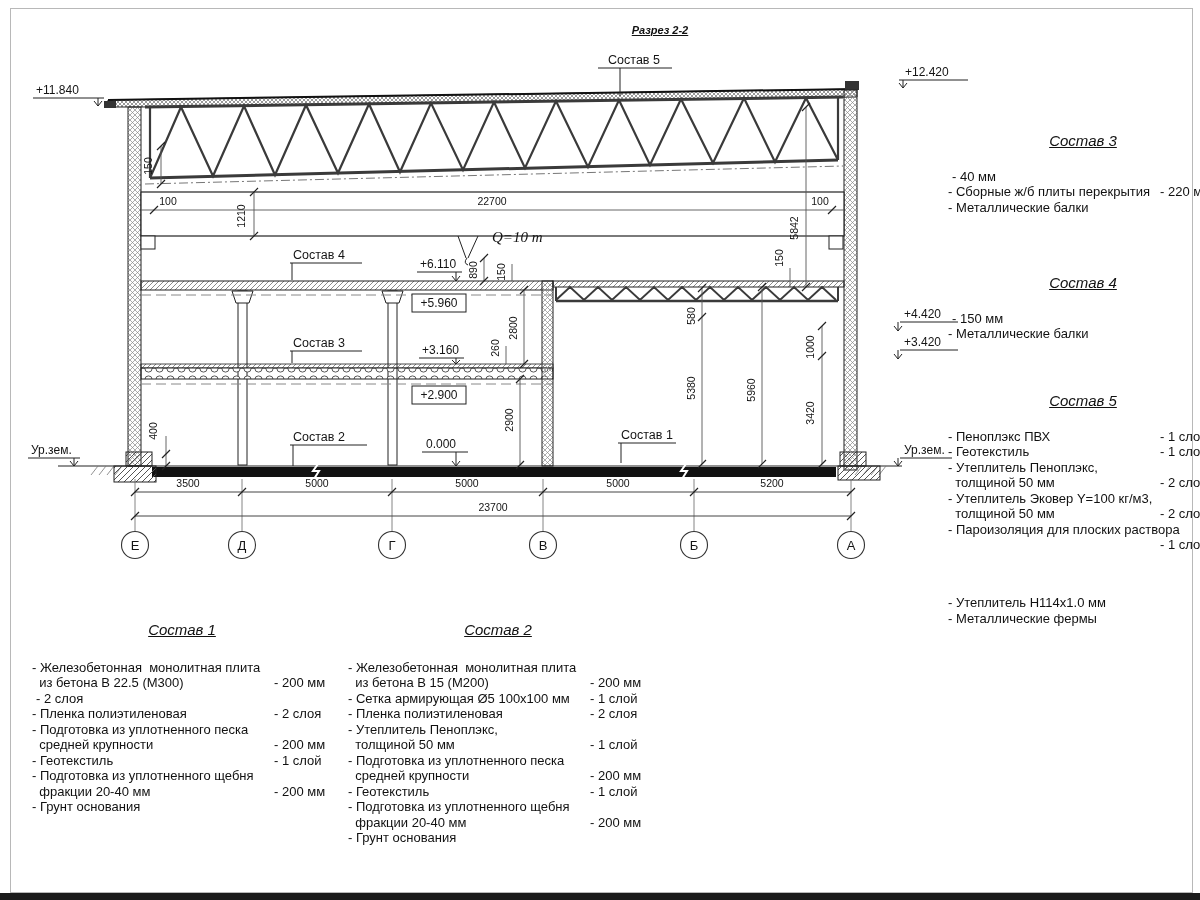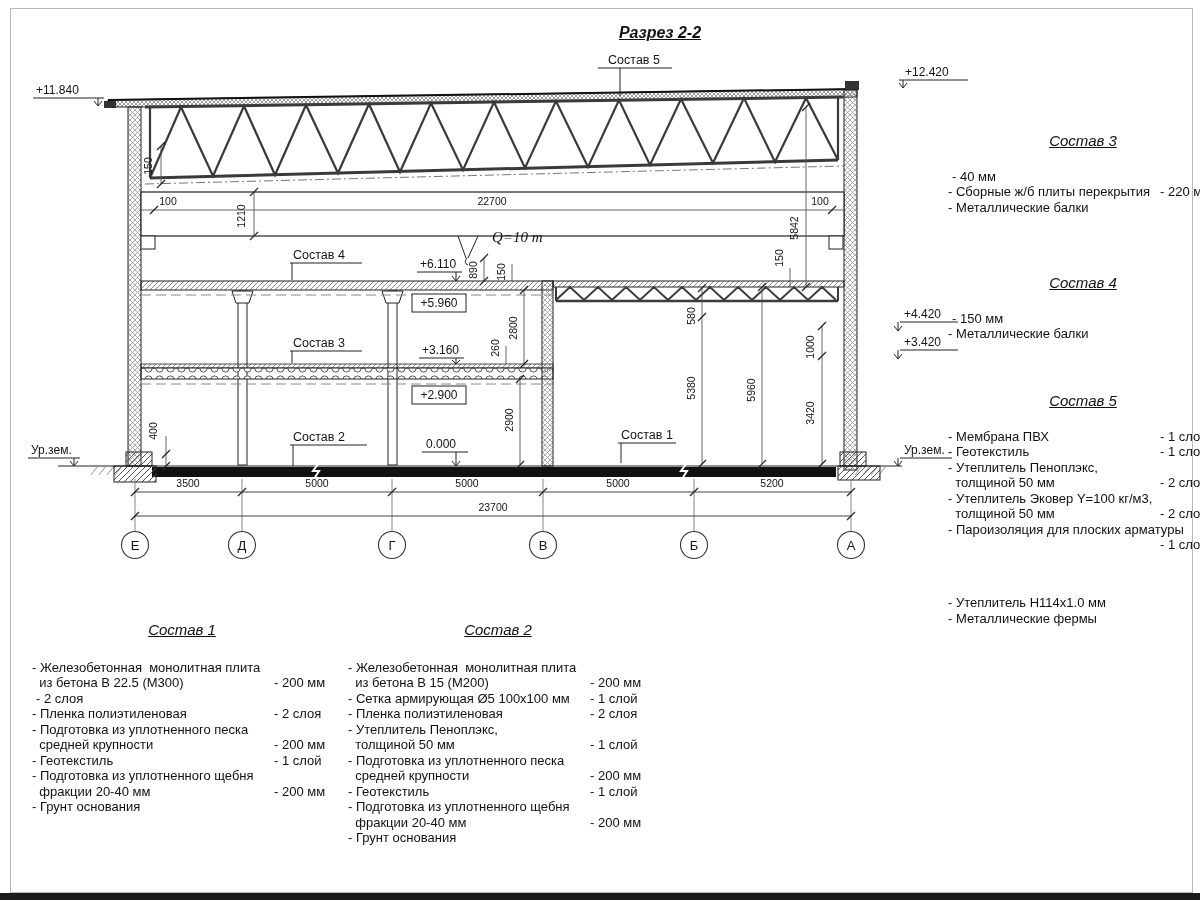--- a/index.html
+++ b/index.html
@@ -2,21 +2,21 @@
 <html><head>
 <meta charset="utf-8">
 <style>
   html,body{margin:0;padding:0;}
   body{width:1200px;height:900px;position:relative;overflow:hidden;background:#fff;
        font-family:"Liberation Sans",sans-serif;color:#111;}
   .page-frame{position:absolute;left:10px;top:8px;width:1181px;height:883px;
        border:1px solid #b8b8b8;pointer-events:none;}
   .bottom-bar{position:absolute;left:0;bottom:0;width:1200px;height:7px;background:#1b1b1b;}
   .drawing-title{position:absolute;left:560px;top:24px;width:200px;text-align:center;
-       font-style:italic;font-weight:600;font-size:16px;text-decoration:underline;}
+       font-style:italic;font-weight:600;font-size:11px;text-decoration:underline;}
   svg{position:absolute;left:0;top:0;}
   svg text{font-family:"Liberation Sans",sans-serif;fill:#141414;}
   .dim{font-size:10.5px;}
   .lvl{font-size:12px;}
   .ldr{font-size:12.5px;}
   .crane-t{font-family:"Liberation Serif",serif;font-style:italic;font-size:15px;}
   .axis-t{font-size:13px;}
   .comp{position:absolute;font-size:13px;line-height:15.5px;}
   .comp h3{margin:0 0 22px 0;font-size:15px;font-weight:400;font-style:italic;
        text-align:center;text-decoration:underline;}
@@ -304,39 +304,39 @@
     </div>
   <div class="row">
       <div class="t">- Металлические балки</div>
       <div class="v"></div>
     </div>
 </div>
 
 <div class="comp c5" style="left:948px;top:393px;width:270px;">
   <h3>Состав 5</h3>
   <div class="row">
-      <div class="t">- Мембрана ПВХ</div>
+      <div class="t">- Пеноплэкс ПВХ</div>
       <div class="v">- 1 слой</div>
     </div>
   <div class="row">
       <div class="t">- Геотекстиль</div>
       <div class="v">- 1 слой</div>
     </div>
   <div class="row">
       <div class="t">- Утеплитель Пеноплэкс,
   толщиной 50 мм</div>
       <div class="v">- 2 слоя</div>
     </div>
   <div class="row">
       <div class="t">- Утеплитель Эковер Y=100 кг/м3,
   толщиной 50 мм</div>
       <div class="v">- 2 слоя</div>
     </div>
   <div class="row below">
-      <div class="t">- Пароизоляция для плоских арматуры</div>
+      <div class="t">- Пароизоляция для плоских раствора</div>
       <div class="v">- 1 слой</div>
     </div>
   <div class="row">
       <div class="t">- Утеплитель Н114х1.0 мм</div>
       <div class="v"></div>
     </div>
   <div class="row">
       <div class="t">- Металлические фермы</div>
       <div class="v"></div>
     </div>

